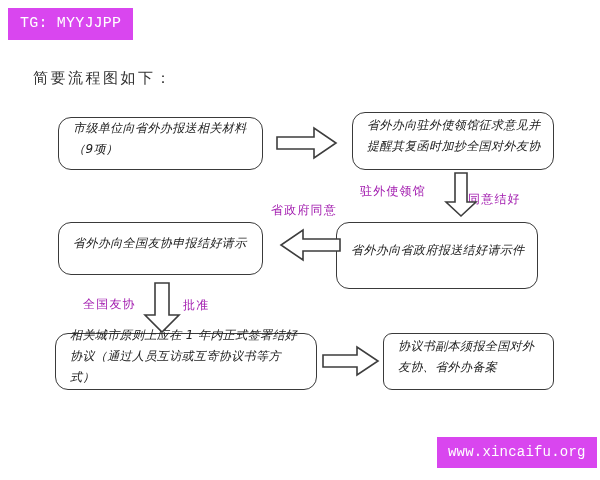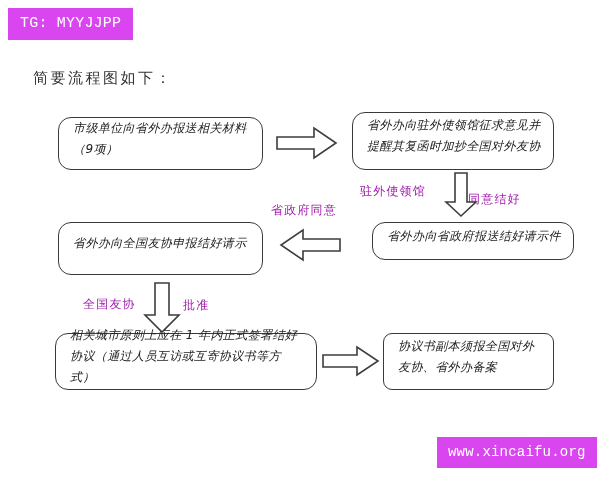--- a/index.html
+++ b/index.html
@@ -65,21 +65,21 @@
     letter-spacing: 0.4px;
     color: #222222;
     font-family: "DejaVu Sans", "Liberation Sans", sans-serif;
     font-style: italic;
   }
   .node > span { display: block; width: 100%; }
 
   #node-1 { left: 58px;  top: 117px; width: 205px; height: 53px; }
   #node-2 { left: 352px; top: 112px; width: 202px; height: 58px; }
   #node-3 { left: 58px;  top: 222px; width: 205px; height: 53px; }
-  #node-4 { left: 372px; top: 222px; width: 202px; height: 38px; text-align: center; }
+  #node-4 { left: 336px; top: 222px; width: 202px; height: 67px; }
   #node-5 { left: 55px;  top: 333px; width: 262px; height: 57px; }
   #node-6 { left: 383px; top: 333px; width: 171px; height: 57px; border-radius: 9px; }
 
   
   .elabel {
     position: absolute;
     font-size: 12px;
     letter-spacing: 1.2px;
     color: #a21caf;
     white-space: nowrap;

